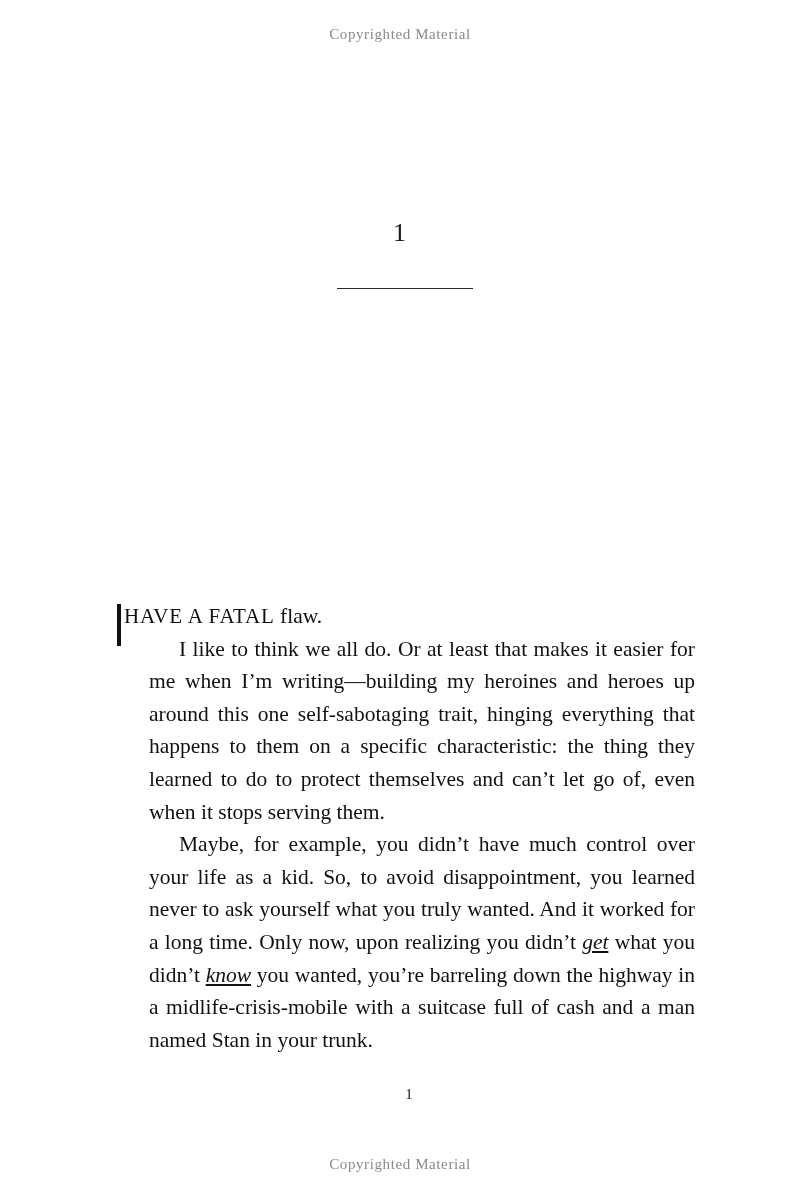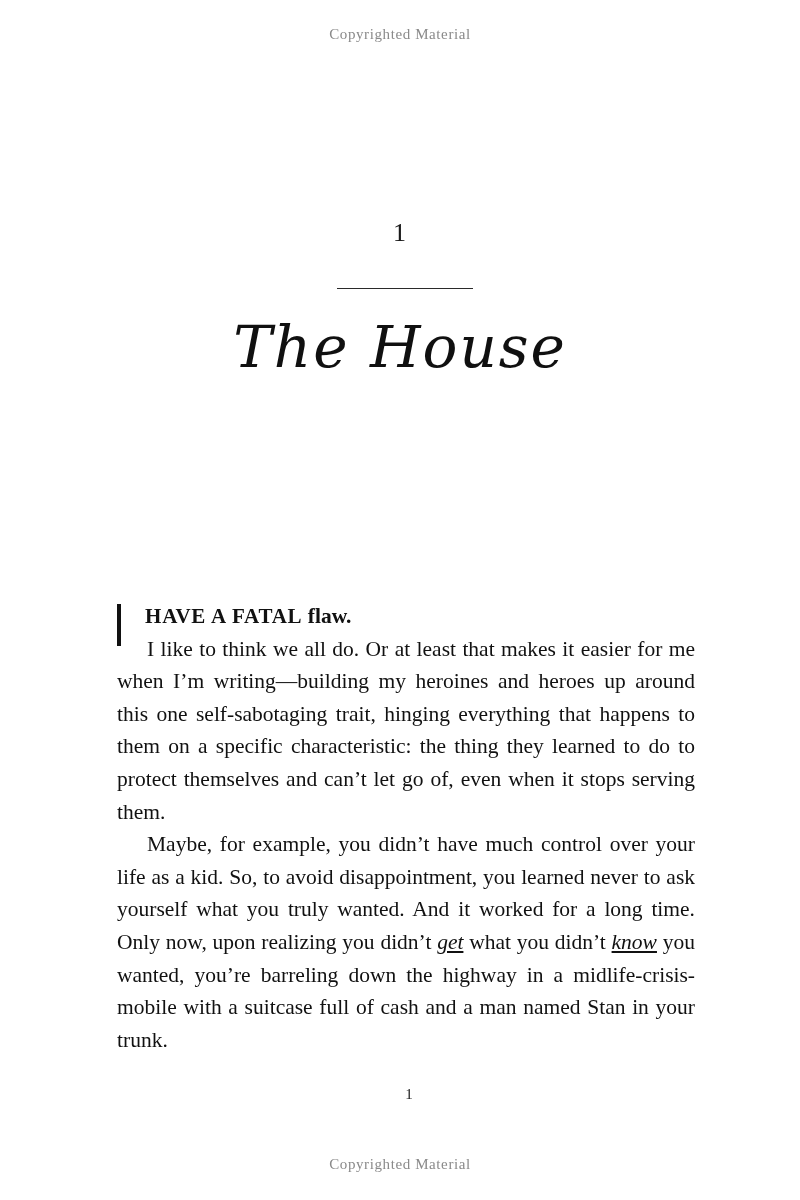--- a/index.html
+++ b/index.html
@@ -93,25 +93,25 @@
     font-family: "Liberation Serif", serif;
     font-size: 21.5px;
     line-height: 32.6px;
     text-align: justify;
     text-justify: inter-word;
     color: #111111;
     hyphens: auto;
   }
   p.first {
     text-indent: 0;
-    padding-left: 28px;
-    font-weight: bold;
+    padding-left: 7px;
   }
   p.indent {
     text-indent: 30px;
+    margin-left: 32px;
   }
   .smallcaps {
     font-variant: small-caps;
     letter-spacing: 0.8px;
     font-size: 21px;
   }
   em.it {
     font-style: italic;
     text-decoration: underline;
   }
@@ -132,21 +132,20 @@
 <body>
 
 <div class="page">
 
   <div class="watermark watermark-top">Copyrighted Material</div>
 
   <div class="chapter-number">1</div>
 
   <div class="chapter-rule"></div>
 
-  <div class="chapter-title">The House</div>
 
   <div class="body-block">
     <div class="drop-bar"></div>
 
     <p class="para first"><span class="smallcaps">HAVE A FATAL</span><span> flaw.</span></p>
 
     <p class="para indent">I like to think we all do. Or at least that makes it easier for me when I’m writing—building my heroines and heroes up around this one self-sabotaging trait, hinging everything that happens to them on a specific characteristic: the thing they learned to do to protect themselves and can’t let go of, even when it stops serving them.</p>
 
     <p class="para indent"><span>Maybe, for example, you didn’t have much control over your life as a kid. So, to avoid disappointment, you learned never to ask yourself what you truly wanted. And it worked for a long time. Only now, upon realizing you didn’t </span><em class="it">get</em><span> what you didn’t </span><em class="it">know</em><span> you wanted, you’re barreling down the highway in a midlife-crisis-mobile with a suitcase full of cash and a man named Stan in your trunk.</span></p>
   </div>

